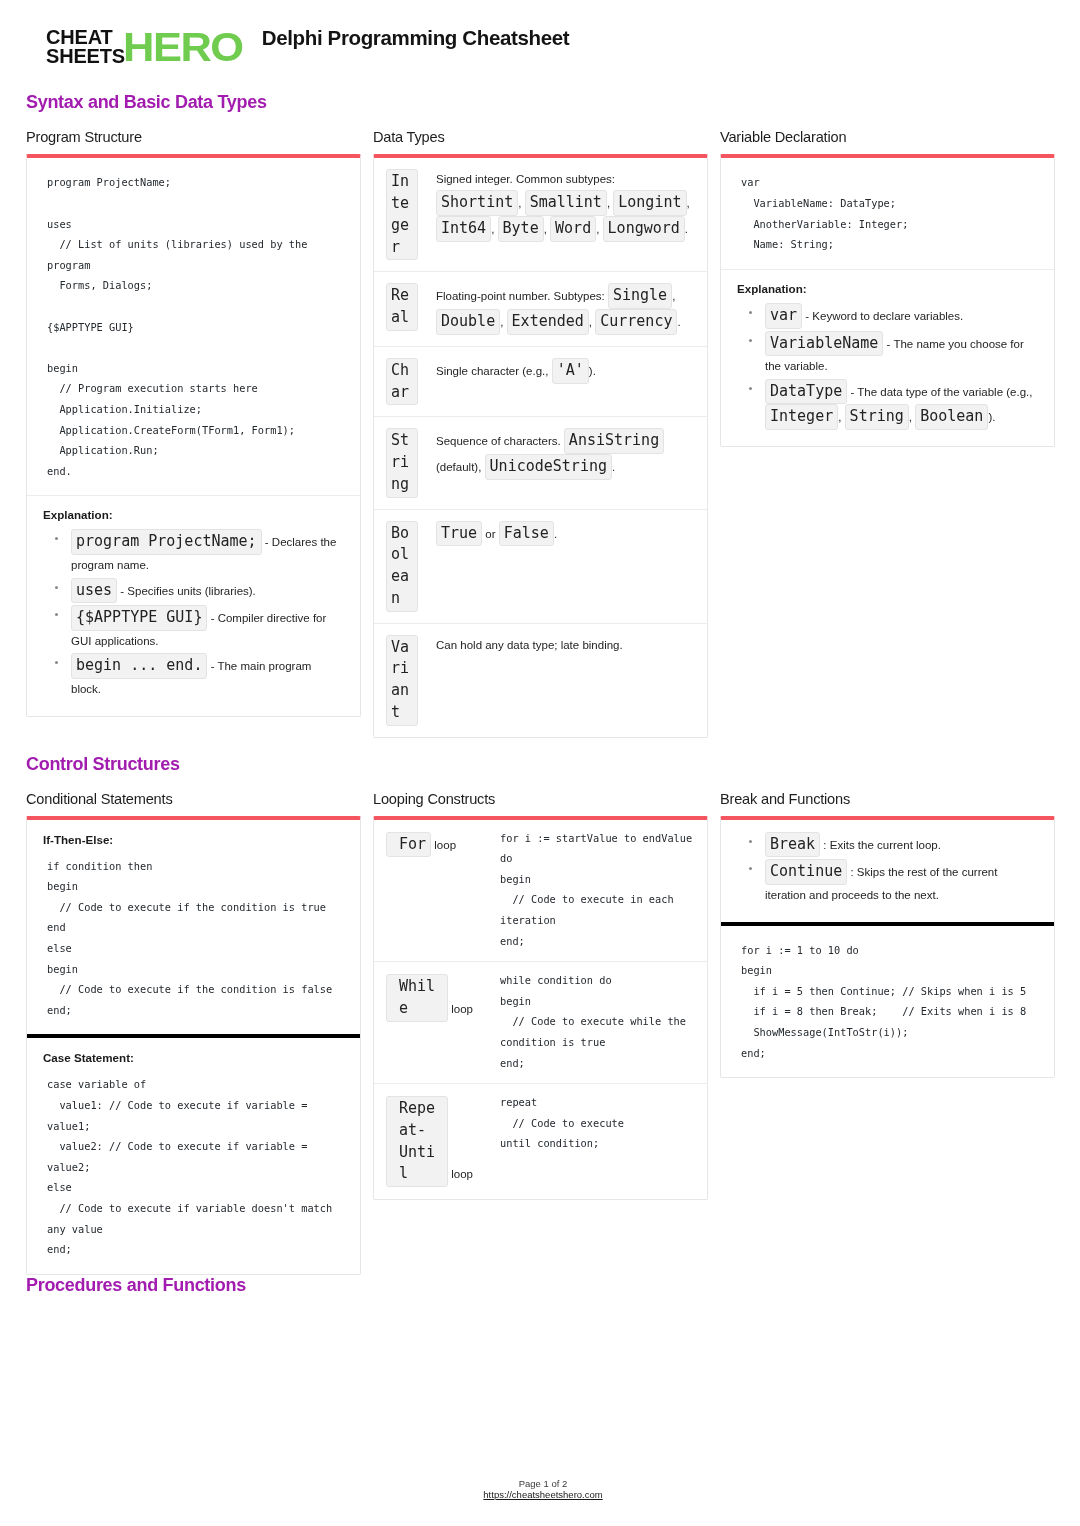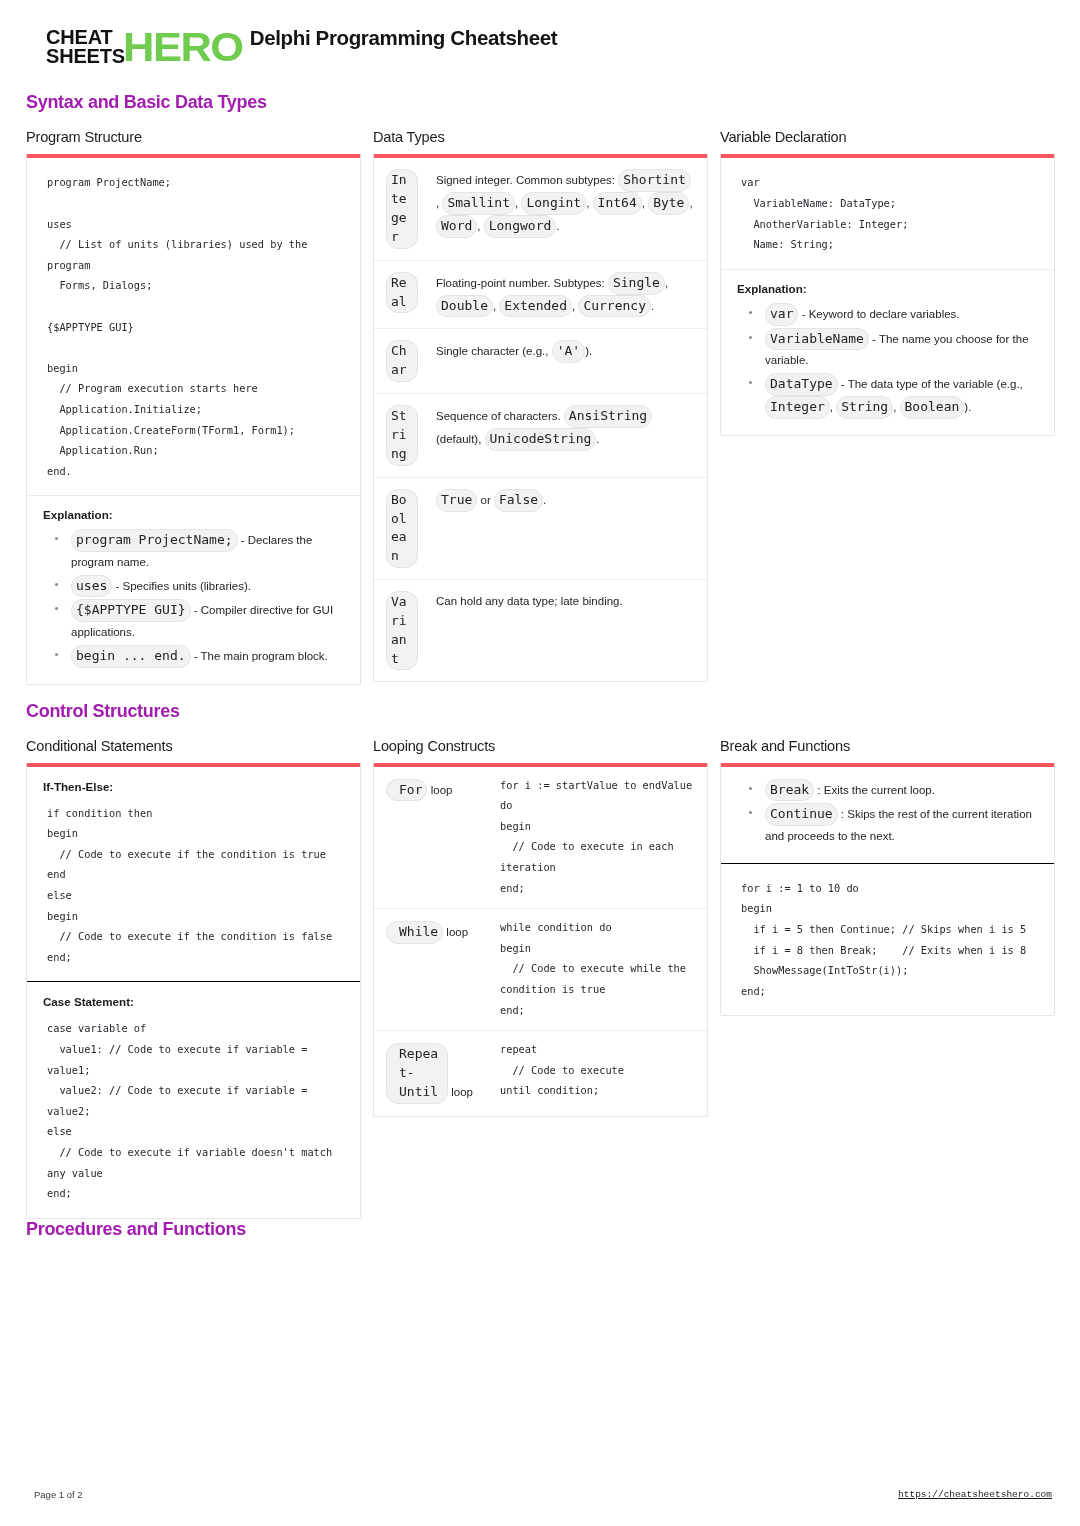--- a/index.html
+++ b/index.html
@@ -51,21 +51,21 @@
     margin-left: -2px;
     transform: scaleX(1.06);
     transform-origin: left center;
   }
   .header-text { padding-top: 1px; }
   .header-title {
     font-size: 20.5px;
     font-weight: 700;
     letter-spacing: -0.35px;
     color: #141414;
-    margin: 0 0 7px 0;
+    margin: 0 0 7px 12px;
     line-height: 1.12;
   }
   .header-sub {
     font-size: 11.6px;
     color: #2e2e2e;
     margin: 0;
     line-height: 1.3;
     letter-spacing: -0.05px;
   }
 
@@ -111,25 +111,25 @@
     overflow-wrap: break-word;
     margin: 0;
     padding: 14px 18px 14px 20px;
   }
   .code.small-lead { padding-top: 10px; }
 
   
   .chip {
     display: inline-block;
     font-family: "DejaVu Sans Mono", "Liberation Mono", monospace;
-    font-size: 13px;
+    font-size: 15px;
     line-height: 1.45;
     background: #f2f2f2;
     border: 1px solid #e3e3e3;
-    border-radius: 12px;
+    border-radius: 3px;
     padding: 1px 4px;
     color: #222;
     vertical-align: baseline;
     white-space: pre-wrap;
     overflow-wrap: break-word;
   }
 
   
   .explain {
     border-top: 1px solid #ececec;
@@ -192,37 +192,37 @@
   .loop-tbl td.code-cell { padding: 8px 12px 10px 8px; }
   .loop-tbl .code { padding: 0; line-height: 2.0; }
 
   .sub-head {
     font-size: 11.6px;
     font-weight: 700;
     color: #1b1b1b;
     padding: 13px 16px 0 16px;
     margin: 0;
   }
-  .divider-block { border-top: 1px solid #000000; }
+  .divider-block { border-top: 4px solid #000000; }
 
   
   .footer {
     position: absolute;
     left: 34px; right: 28px;
     bottom: 26px;
     display: flex;
     justify-content: space-between;
     align-items: center;
     font-size: 9.5px;
     color: #3a3a3a;
+    flex-direction: column;
   }
   .footer a {
     color: #1a1a1a;
     text-decoration: underline;
-    font-family: Liberation Mono, monospace;
   }
 </style>
 </head>
 <body>
 
 <div class="page">
 
   <div class="header">
     <div class="logo">
       <div class="logo-words">

